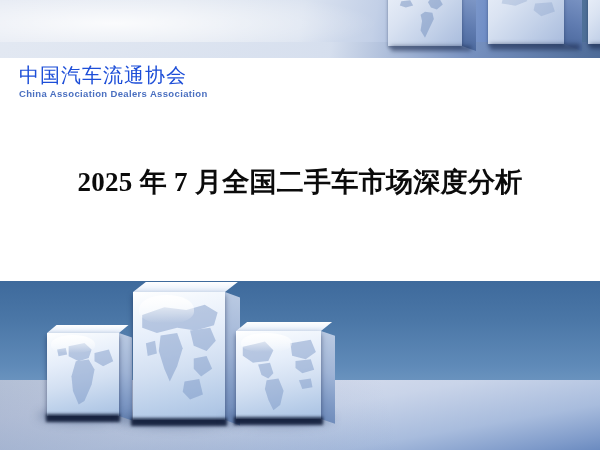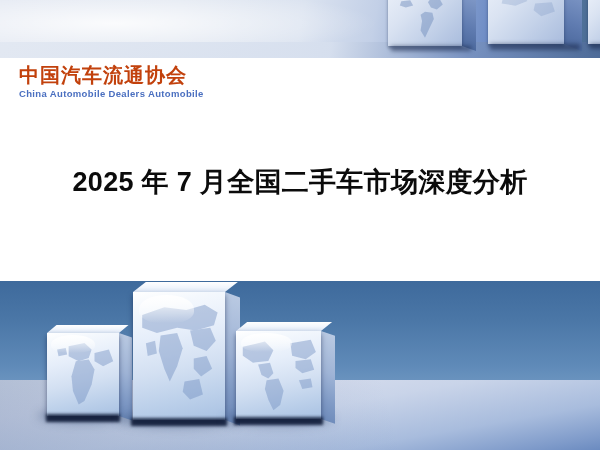--- a/index.html
+++ b/index.html
@@ -55,35 +55,35 @@
   #tcube-right{left:588px;top:-4px;width:40px;height:48px;}
 
   
   .mid{position:absolute;left:0;top:58px;width:600px;height:223px;background:#ffffff;}
 
   
   .logo-row{position:absolute;left:14px;top:6px;display:flex;align-items:center;}
   .logo-mark{position:relative;width:50px;height:48px;flex:0 0 auto;}
   .logo-text{margin-left:5px;}
   .logo-cn{
-    font-size:20px;line-height:22px;font-weight:700;letter-spacing:1px;
-    color:#c2410c;white-space:nowrap;
+    font-size:20px;line-height:22px;font-weight:400;letter-spacing:1px;
+    color:#1d4ed8;white-space:nowrap;
     font-family:"Liberation Sans","DejaVu Sans",sans-serif;
   }
   .logo-en{
     font-size:9.5px;line-height:12px;font-weight:600;letter-spacing:.35px;
     color:#4a6fc0;white-space:nowrap;margin-top:2px;
     font-family:"Liberation Sans","DejaVu Sans",sans-serif;
   }
 
   
   .title{
     position:absolute;left:0;top:106px;width:600px;text-align:center;
     font-size:27px;font-weight:700;color:#0b0b0b;letter-spacing:.3px;
-    font-family:Liberation Sans, sans-serif;
+    font-family:Liberation Serif, serif;
     white-space:nowrap;
   }
 
   
   .bottom-banner{
     position:absolute;left:0;top:281px;width:600px;height:169px;overflow:hidden;
     background:linear-gradient(180deg,#3e6a9c 0%,#4a76a6 22%,#5f8ab8 50%,#79a0c8 72%,#9dbbd9 90%,#b9cde2 100%);
   }
   .bb-floor{
     position:absolute;left:0;top:99px;width:600px;height:70px;
@@ -167,21 +167,21 @@
     </div>
   </div>
 
   <div class="mid">
 
     <div class="logo-row">
 
 
       <div class="logo-text">
         <div class="logo-cn">中国汽车流通协会</div>
-        <div class="logo-en">China Automobile Dealers Automobile</div>
+        <div class="logo-en">China Association Dealers Association</div>
       </div>
     </div>
 
     <div class="title">2025 年 7 月全国二手车市场深度分析</div>
   </div>
 
   <div class="bottom-banner">
     <div class="bb-floor"></div>
     <div class="bb-floor-shade"></div>
   </div>

